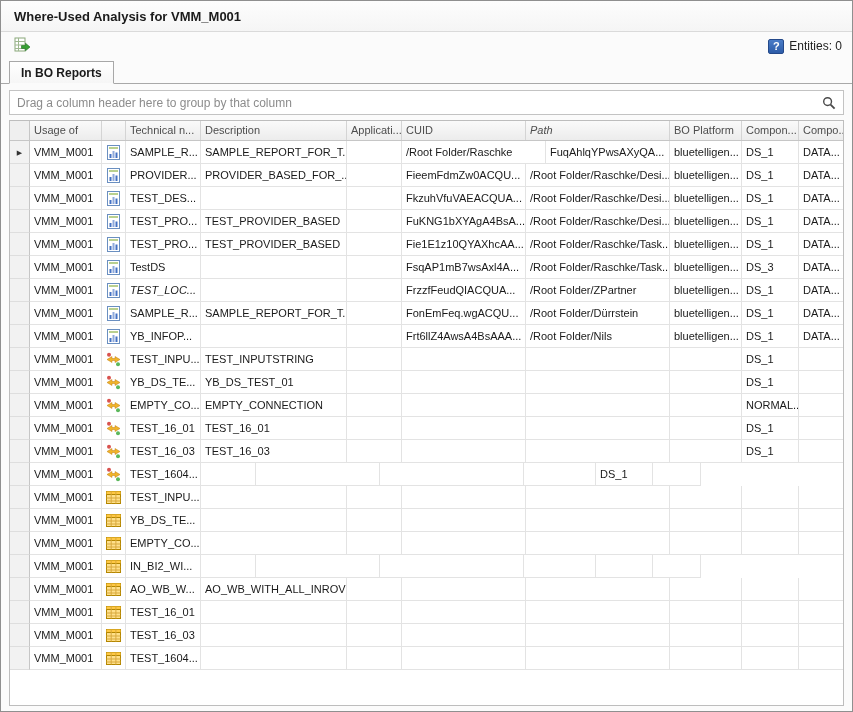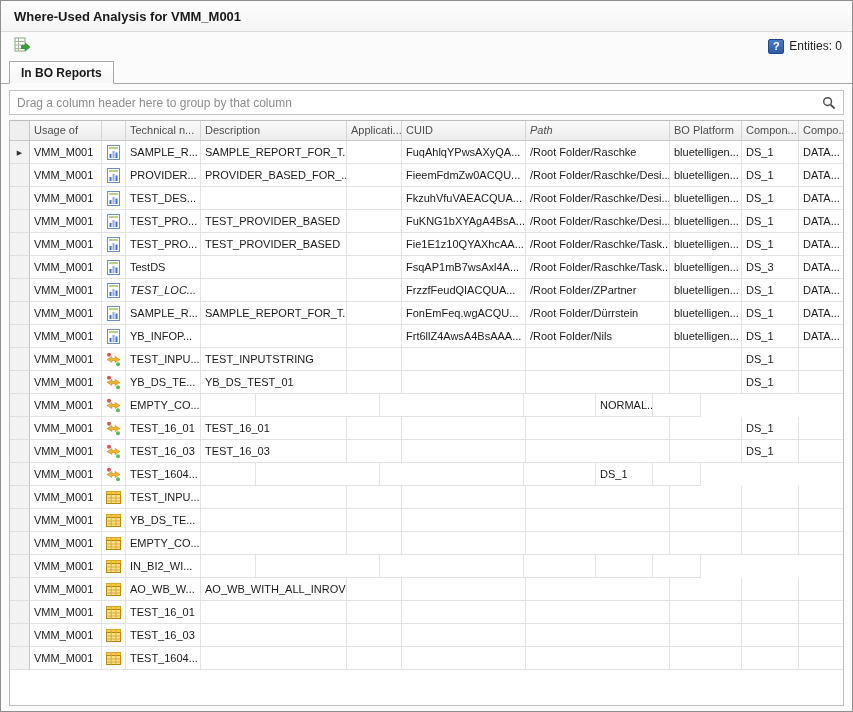--- a/index.html
+++ b/index.html
@@ -186,22 +186,22 @@
               <rect x="1.5" y="0.5" width="12" height="14" fill="#ffffff" stroke="#6a8fc0"></rect>
               <rect x="3" y="2" width="9" height="2" fill="#b9d08f"></rect>
               <rect x="3.5" y="9" width="2" height="4" fill="#4472c4"></rect>
               <rect x="6.5" y="6" width="2" height="7" fill="#8faadc"></rect>
               <rect x="9.5" y="7.5" width="2" height="5.5" fill="#4472c4"></rect>
             </svg>
           </div>
           <div class="cell" style="width: 75px;">SAMPLE_R...</div>
           <div class="cell" style="width: 146px;">SAMPLE_REPORT_FOR_T...</div>
           <div class="cell" style="width: 55px;"></div>
+          <div class="cell" style="width: 144px;">/Root Folder/Raschke</div>
           <div class="cell" style="width: 124px;">FuqAhlqYPwsAXyQA...</div>
-          <div class="cell" style="width: 144px;">/Root Folder/Raschke</div>
           <div class="cell" style="width: 72px;">bluetelligen...</div>
           <div class="cell" style="width: 57px;">DS_1</div>
           <div class="cell" style="width: 48px;">DATA...</div>
         </div>
         <div class="grid-row">
           <div class="cell indicator"></div>
           <div class="cell" style="width: 72px;">VMM_M001</div>
           <div class="cell icon-cell" style="width: 24px;">
             <svg width="15" height="15" viewBox="0 0 15 15">
               <rect x="1.5" y="0.5" width="12" height="14" fill="#ffffff" stroke="#6a8fc0"></rect>
@@ -409,20 +409,21 @@
           <div class="cell indicator"></div>
           <div class="cell" style="width: 72px;">VMM_M001</div>
           <div class="cell icon-cell" style="width: 24px;">
             <svg width="15" height="15" viewBox="0 0 15 15">
               <path d="M1 7.5 L6 4.5 V6.5 H9 V4.5 L14 7.5 L9 10.5 V8.5 H6 V10.5 Z" fill="#f0b429" stroke="#c07d10" stroke-width="0.5"></path>
               <circle cx="3" cy="2.8" r="2" fill="#d9534f"></circle>
               <circle cx="12" cy="12.2" r="2" fill="#5cb85c"></circle>
             </svg>
           </div>
           <div class="cell" style="width: 75px;">EMPTY_CO...</div>
+          <div class="cell" style="width: 146px;">EMPTY_CONNECTION</div>
           <div class="cell" style="width: 55px;"></div>
           <div class="cell" style="width: 124px;"></div>
           <div class="cell" style="width: 144px;"></div>
           <div class="cell" style="width: 72px;"></div>
           <div class="cell" style="width: 57px;">NORMAL...</div>
           <div class="cell" style="width: 48px;"></div>
         </div>
         <div class="grid-row">
           <div class="cell indicator"></div>
           <div class="cell" style="width: 72px;">VMM_M001</div>

